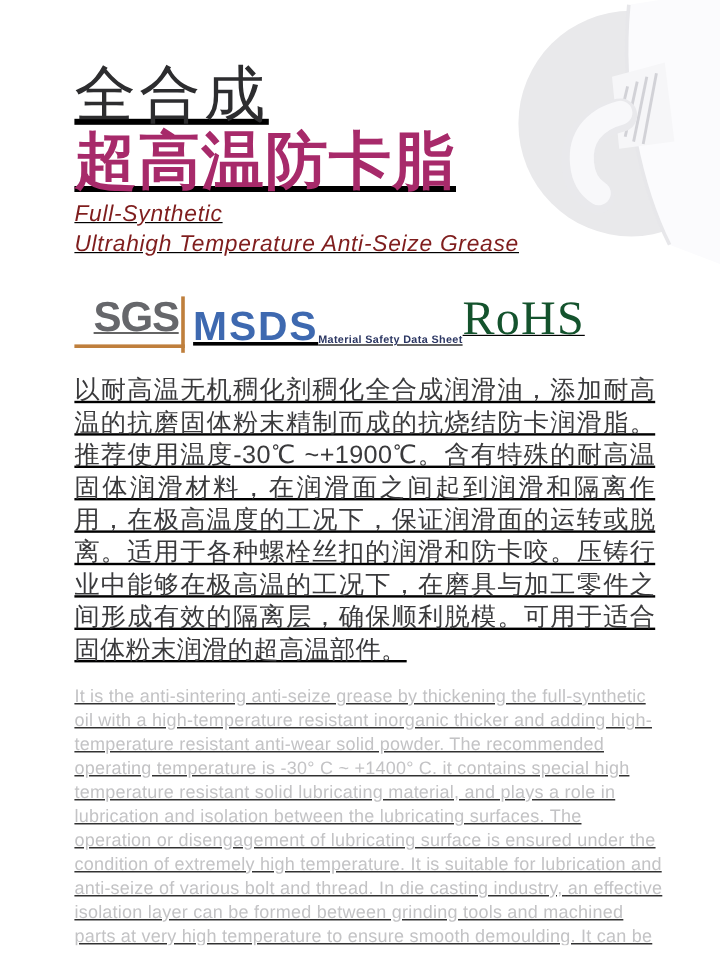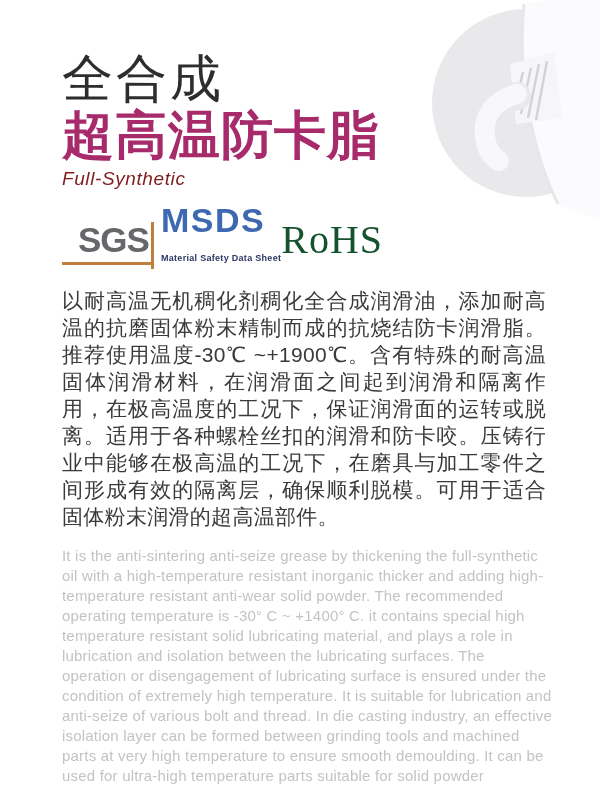--- a/index.html
+++ b/index.html
@@ -3,20 +3,21 @@
 <meta charset="utf-8">
 <style>
   html, body { margin: 0; padding: 0; background: #ffffff; }
   .page {
     position: relative;
     width: 600px;
     height: 788px;
     background: #ffffff;
     overflow: hidden;
     font-family: "Liberation Sans", sans-serif;
+    text-decoration: underline;
   }
   .hero {
     position: absolute;
     top: 0;
     right: 0;
     width: 180px;
     height: 235px;
   }
   .content {
     position: relative;
@@ -71,22 +72,22 @@
     background: #bf7f3c;
   }
   .sgs-vline {
     position: absolute;
     right: 7px; top: 2px; bottom: -4px;
     width: 3px;
     background: #bf7f3c;
   }
   .cert-msds {
     display: flex;
-    flex-direction: column;
-    align-items: flex-start;
+    flex-direction: row;
+    align-items: flex-end;
     padding-bottom: 2px;
   }
   .msds-text {
     font-size: 34px;
     font-weight: 700;
     color: #3e69b0;
     letter-spacing: 1.5px;
     line-height: 32px;
   }
   .msds-tag {
@@ -145,20 +146,21 @@
 
   <div class="content">
 
     <h1 class="title">
       <span class="title-cn-1">全合成</span>
       <span class="title-cn-2">超高温防卡脂</span>
     </h1>
 
     <div class="subtitle">
       <div>Full-Synthetic</div>
+      <div>Ultrahigh Temperature Anti-Seize Grease</div>
     </div>
 
     <div class="certs">
       <div class="cert-sgs">
         <span class="sgs-underline"></span>
         <span class="sgs-vline"></span>
         <span class="sgs-text">SGS</span>
       </div>
       <div class="cert-msds">
         <span class="msds-text">MSDS</span>

